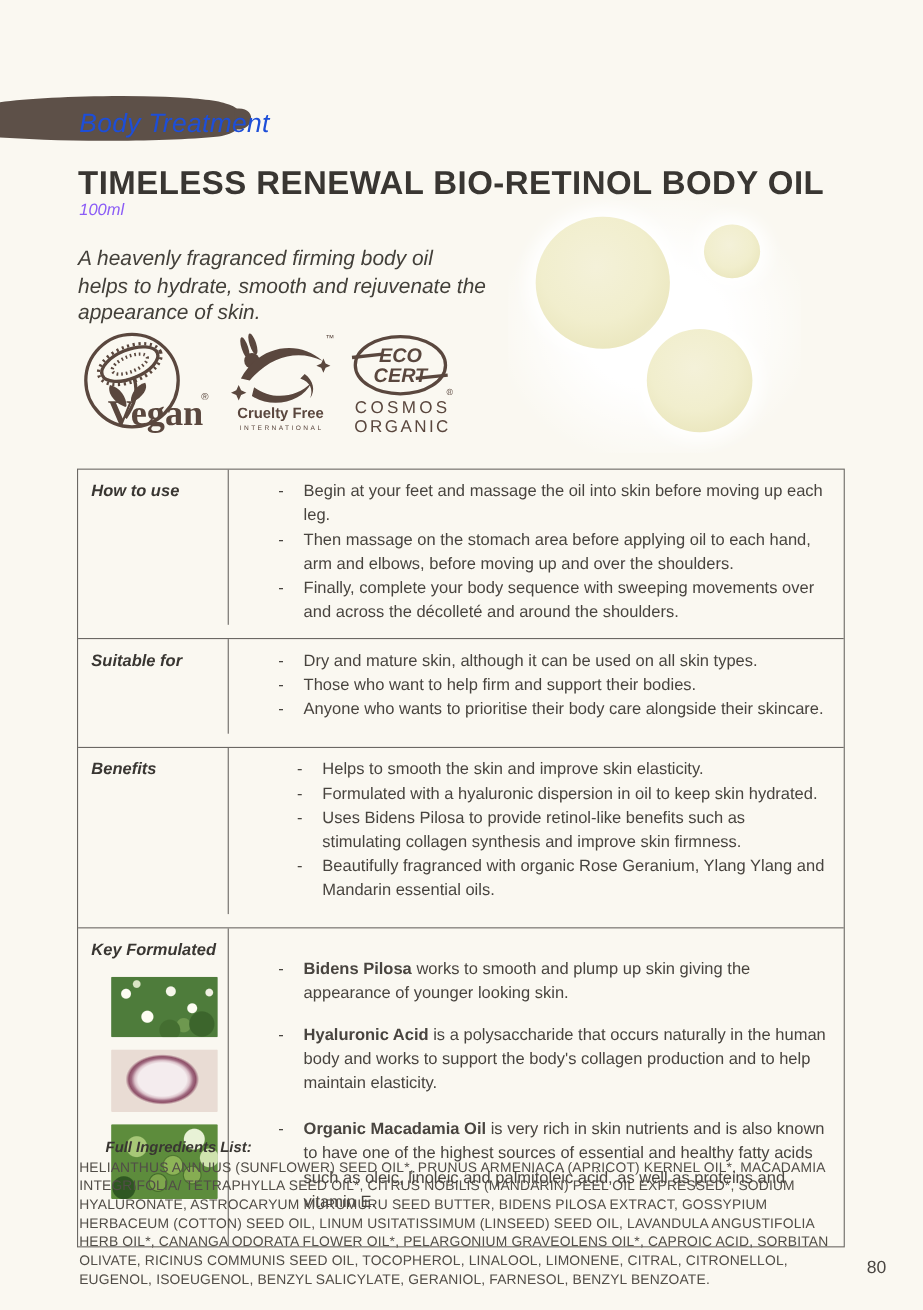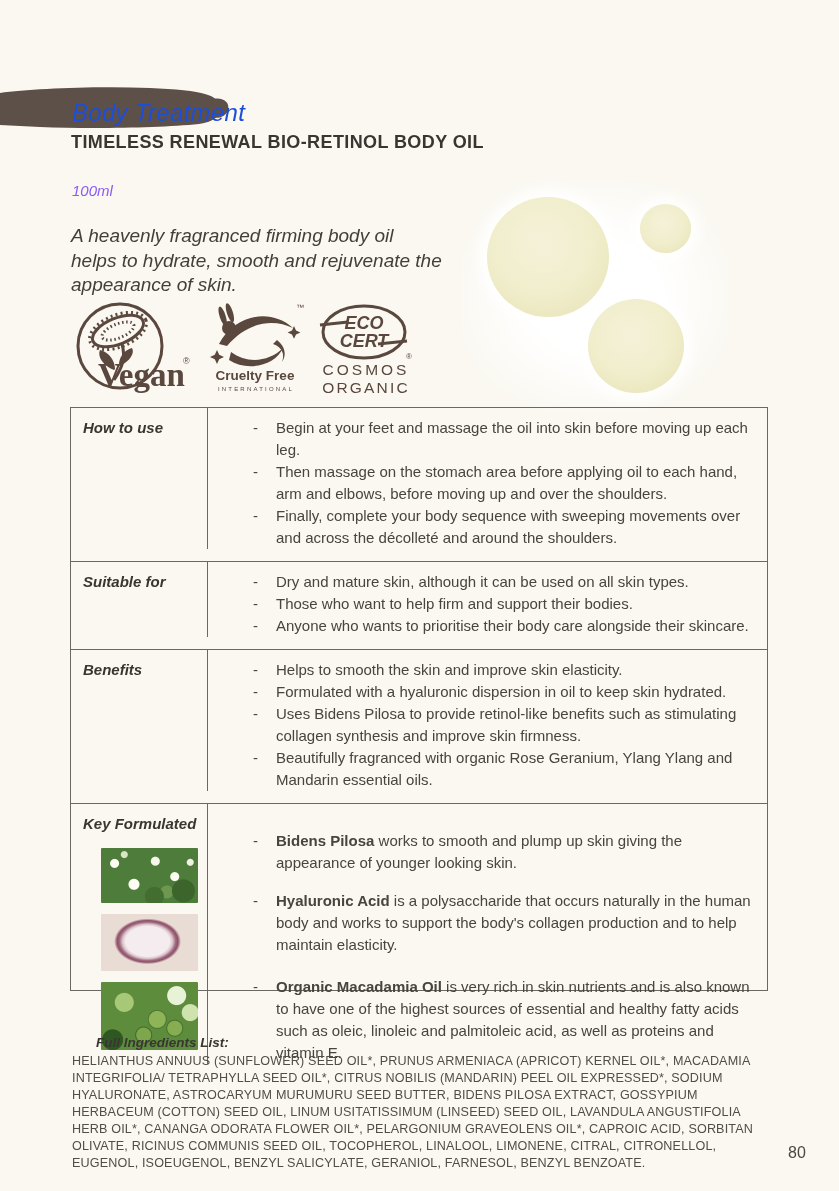--- a/index.html
+++ b/index.html
@@ -11,21 +11,21 @@
   }
   .abs{position:absolute;}
 
   
   .brush{left:0;top:86px;width:232px;height:44px;}
   .badge-label{
     left:72px;top:99px;font-style:italic;font-size:24px;
     color:#1d4ed8;letter-spacing:.3px;
   }
   .title{
-    left:71px;top:132px;font-size:18px;font-weight:700;
+    left:71px;top:150px;font-size:30px;font-weight:700;
     color:#393632;letter-spacing:.4px;
   }
   .volume{left:72px;top:182px;font-size:15px;font-style:italic;color:#8b5cf6;}
   .desc{left:71px;top:224px;font-size:19px;font-style:italic;color:#43403a;}
   .desc div{line-height:24.5px;}
 
   
   .backdrop{
     left:462px;top:182px;width:266px;height:230px;
     background:radial-gradient(ellipse at 50% 50%, #ffffff 35%, rgba(255,255,255,0) 78%);
@@ -39,27 +39,27 @@
   .d-small{left:640px;top:204px;width:51px;height:49px;}
   .d-medium{left:588px;top:299px;width:96px;height:94px;}
 
   
   .logo{stroke:#5a473e;fill:none;stroke-width:3;}
   svg text{stroke:none;fill:#5a473e;}
   .logo-fill{fill:#5a473e;stroke:none;}
 
   
   .info-table{
-    left:70px;top:407px;width:698px;height:584px;
+    left:70px;top:426px;width:698px;height:708px;
     border:1px solid #6b6864;box-sizing:border-box;
     display:flex;flex-direction:column;background:transparent;
   }
   .t-row{display:flex;box-sizing:border-box;}
   .t-row + .t-row{border-top:1px solid #6b6864;margin-top:12px;}
-  .r1{height:141px;} .r2{height:87px;} .r3{height:152px;} .r4{flex:1;}
+  .r1{height:141px;} .r2{height:87px;} .r3{height:152px;gap:17px;} .r4{flex:1;}
   .cell-label{
     width:137px;flex:none;border-right:1px solid #6b6864;box-sizing:border-box;
     padding:11px 6px 0 12px;font-size:15px;font-style:italic;font-weight:700;color:#393632;
   }
   .cell-body{flex:1;padding:9px 14px 0 45px;box-sizing:border-box;}
   .bullet{display:flex;font-size:15px;line-height:22px;color:#48443f;}
   .dash{width:23px;flex:none;}
   .btxt{flex:1;}
   .b{font-weight:700;}
   .r4 .cell-body{padding-top:26px;}

